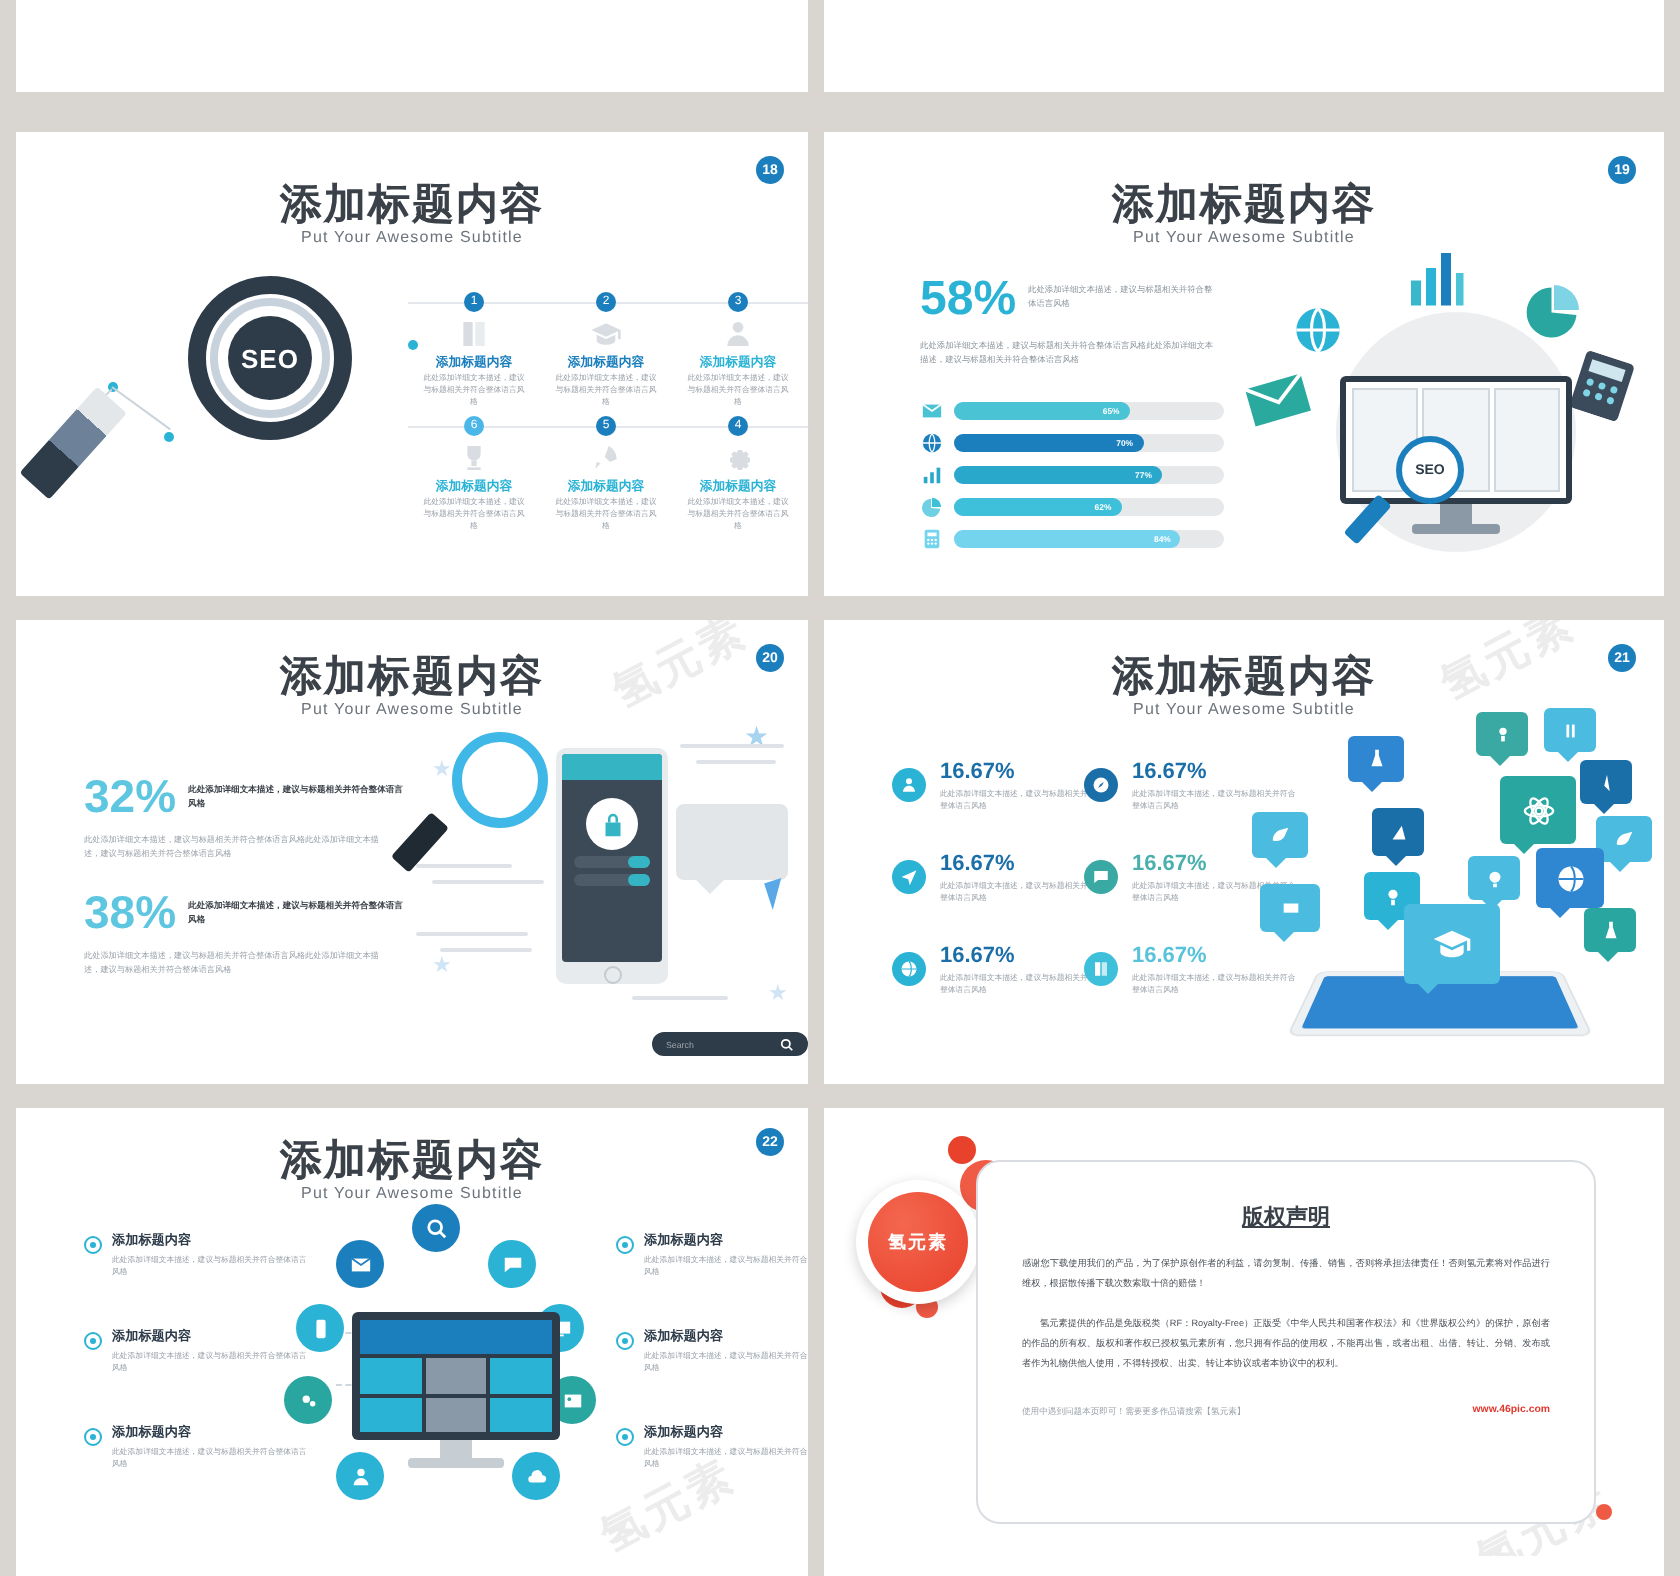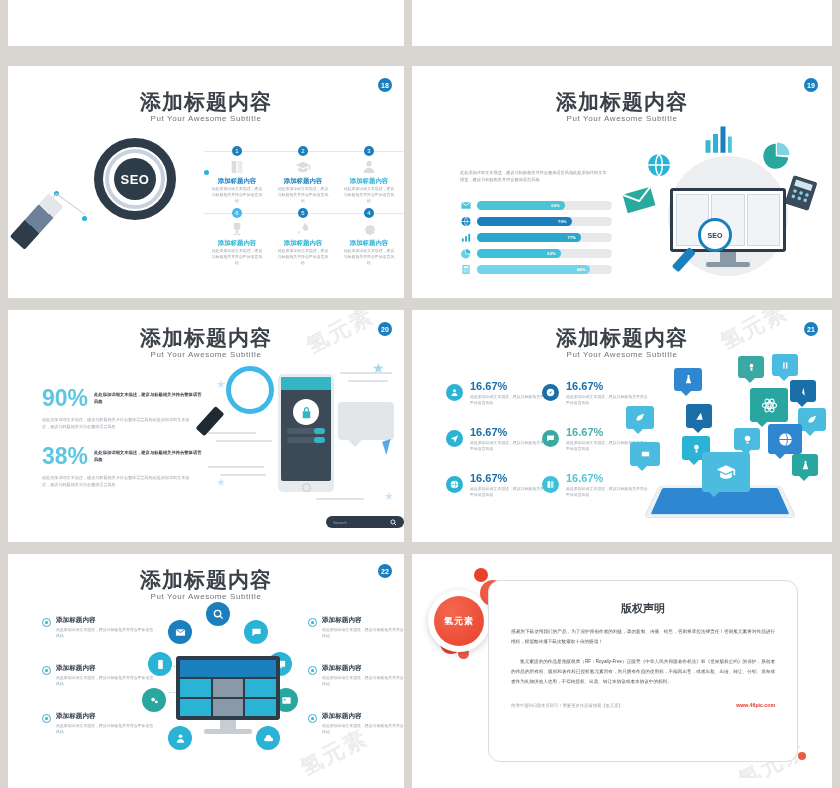--- a/index.html
+++ b/index.html
@@ -209,21 +209,21 @@
   .imac-neck { position: absolute; left: 80px; top: 120px; width: 16px; height: 9px; background: #c6cdd3; }
   .imac-base { position: absolute; left: 64px; top: 129px; width: 48px; height: 5px; background: #c6cdd3; border-radius: 2px; }
   .orb { position: absolute; border-radius: 50%; display: flex; align-items: center; justify-content: center; }
   .dashline { position: absolute; border-top: 1px dashed #cfd8de; }
 
   
   .cp-card {
     position: absolute; left: 76px; top: 26px; width: 310px; height: 182px;
     border: 1px solid #d9dde1; border-radius: 12px; background: #fff;
   }
-  .cp-title { text-align: center; font-size: 11px; font-weight: bold; color: #3b4149; margin-top: 20px; }
+  .cp-title { text-align: center; font-size: 11px; font-weight: bold; color: #3b4149; margin-top: 20px; text-decoration: underline; }
   .cp-p { font-size: 4.6px; line-height: 2.1; color: #4a5057; margin: 11px 22px 0; text-align: justify; }
   .cp-foot { display: flex; justify-content: space-between; align-items: center; margin: 16px 22px 0; }
   .cp-foot .note { font-size: 4.3px; color: #9aa2aa; }
   .cp-url { font-size: 5.2px; font-weight: bold; color: #e03a2f; }
   .blob { position: absolute; border-radius: 50%; }
   .logo-red {
     position: absolute; left: 16px; top: 36px; width: 62px; height: 62px; border-radius: 50%;
     background: #fff; box-shadow: 0 2px 7px rgba(0,0,0,.18);
     display: flex; align-items: center; justify-content: center;
   }
@@ -335,20 +335,24 @@
       </div>
     </div>
   </div>
 
   <div class="slide col-r row-1">
     <div class="slide-inner">
       <div class="s-num" style="right:14px;top:12px;">19</div>
       <div class="s-title" style="top:22px;">添加标题内容</div>
       <div class="s-sub" style="top:48px;">Put Your Awesome Subtitle</div>
 
+      <div style="position:absolute;left:48px;top:72px;width:148px;display:flex;gap:6px;align-items:flex-start;">
+        <div class="big-pct">58%</div>
+        <div class="pct-note" style="padding-top:4px;">此处添加详细文本描述，建议与标题相关并符合整体语言风格</div>
+      </div>
       <div class="pct-note" style="position:absolute;left:48px;top:104px;width:148px;">此处添加详细文本描述，建议与标题相关并符合整体语言风格此处添加详细文本描述，建议与标题相关并符合整体语言风格</div>
 
       <div style="position:absolute;left:48px;top:134px;width:152px;">
         <div class="bar-row">
           <svg class="bar-ico" viewBox="0 0 24 24" fill="#4ac3d4">
               <path d="M2 5h20v14H2z"></path>
               <path d="M2 5l10 7 10-7" stroke="#fff" stroke-width="2" fill="none"></path>
             </svg>
           <div class="bar-track">
             <div class="bar-fill" style="width:65%;background:#4ac3d4;">65%</div>
@@ -446,21 +450,21 @@
 
   <div class="slide col-l row-2">
     <div class="slide-inner">
       <div class="watermark wm-sm" style="right:28px;top:6px;">氢元素</div>
       <div class="s-num" style="right:12px;top:12px;">20</div>
       <div class="s-title" style="top:14px;">添加标题内容</div>
       <div class="s-sub" style="top:40px;">Put Your Awesome Subtitle</div>
 
       <div class="pct-block" style="left:34px;top:78px;">
         <div class="pct-head">
-          <div class="pct-big">90%</div>
+          <div class="pct-big">32%</div>
           <div class="pct-head-txt">此处添加详细文本描述，建议与标题相关并符合整体语言风格</div>
         </div>
         <div class="pct-body">此处添加详细文本描述，建议与标题相关并符合整体语言风格此处添加详细文本描述，建议与标题相关并符合整体语言风格</div>
       </div>
 
       <div class="pct-block" style="left:34px;top:136px;">
         <div class="pct-head">
           <div class="pct-big">38%</div>
           <div class="pct-head-txt">此处添加详细文本描述，建议与标题相关并符合整体语言风格</div>
         </div>

